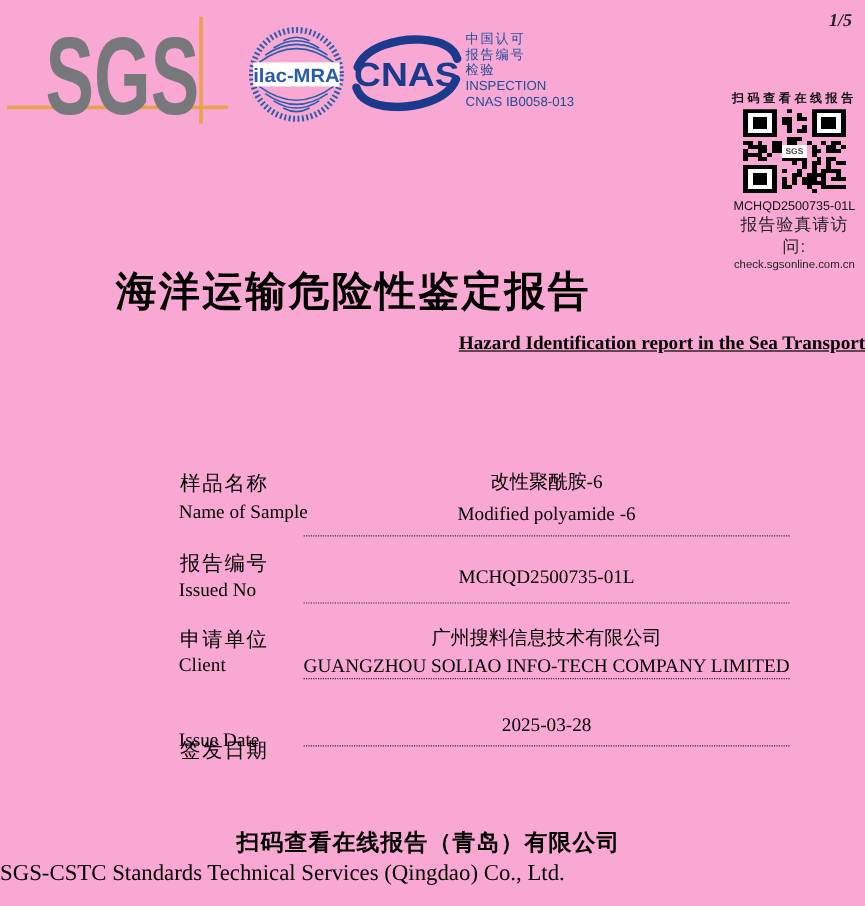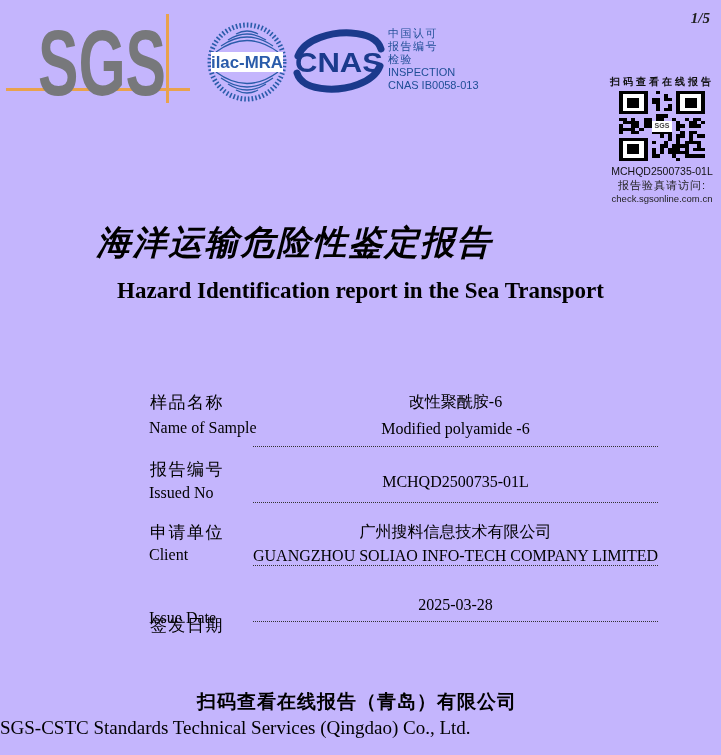--- a/index.html
+++ b/index.html
@@ -1,18 +1,18 @@
 <!DOCTYPE html>
 <html><head>
 <meta charset="utf-8">
 <style>
   html,body { margin:0; padding:0; background:#e8e8e8; }
   .page {
     position:relative; width:721px; height:755px; margin:0 auto;
-    background:#c4b5fd; overflow:hidden;
+    background:#f9a8d4; overflow:hidden;
     font-family:"Liberation Serif", serif; color:#000;
   }
 
   
   .sgs-svg { position:absolute; left:0; top:0; }
   .ilac-svg { position:absolute; left:206px; top:21px; }
   .cnas-svg { position:absolute; left:291px; top:29px; }
 
   .accred { position:absolute; left:388px; top:27px; color:#1f4e96;
             font-family:"Liberation Sans", sans-serif; font-size:11px; line-height:13px; }
@@ -21,29 +21,29 @@
   .pagenum { position:absolute; left:650px; top:10px; width:60px; text-align:right;
              font-style:italic; font-weight:bold; font-size:15px; color:#222;
              font-family:"Liberation Serif", serif; }
 
   
   .qr-block { position:absolute; left:608px; top:75px; width:108px; text-align:center; }
   .qr-scan { font-family:"Liberation Sans", sans-serif; font-weight:bold;
              font-size:10px; letter-spacing:3px; color:#111; white-space:nowrap; }
   .qr-code { margin-top:2px; }
   .qr-no   { font-size:10.5px; color:#111; font-family:"Liberation Sans", sans-serif; margin-top:0px; }
-  .qr-hint { font-size:11px; color:#222; font-family:"Liberation Sans", sans-serif; margin-top:1px; letter-spacing:1px; }
+  .qr-hint { font-size:14px; color:#222; font-family:"Liberation Sans", sans-serif; margin-top:1px; letter-spacing:1px; }
   .qr-url  { font-size:9.5px; color:#222; font-family:"Liberation Sans", sans-serif; }
 
   
   .title-cn { position:absolute; top:220px; left:0; width:589px; text-align:center;
               font-family:"Liberation Sans", sans-serif; font-weight:bold;
-              font-size:34px; letter-spacing:2px; color:#000;font-style:italic; }
-  .title-en { position:absolute; top:278px; left:0; width:721px; text-align:center;
-              font-family:"Liberation Serif", serif; font-weight:bold; font-size:23px; }
+              font-size:34px; letter-spacing:2px; color:#000; }
+  .title-en { position:absolute; top:278px; left:0; width:721px; text-align:right;
+              font-family:"Liberation Serif", serif; font-weight:bold; font-size:16px;text-decoration:underline; }
 
   
   .lab-cn { position:absolute; left:150px; font-size:17px; letter-spacing:1.5px; }
   .lab-en { position:absolute; left:149px; font-size:16px; }
   .val    { position:absolute; left:253px; width:405px; text-align:center; font-size:16px; white-space:nowrap; }
   .dotline{ position:absolute; left:253px; width:405px; height:0;
             border-bottom:1.5px dotted #333; }
 
   
   .foot-cn { position:absolute; top:689px; left:0; width:714px; text-align:center;

